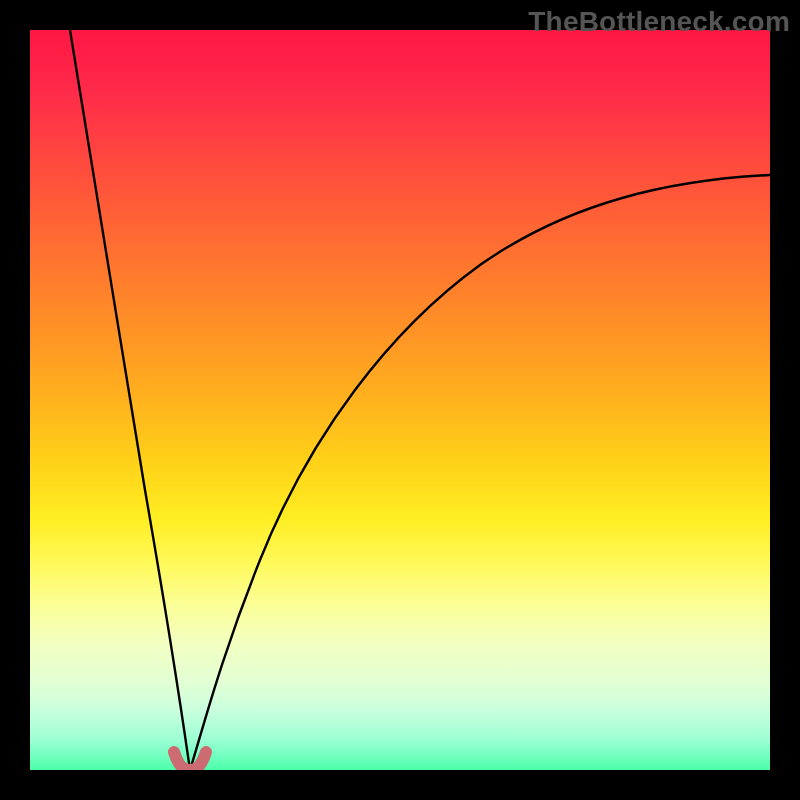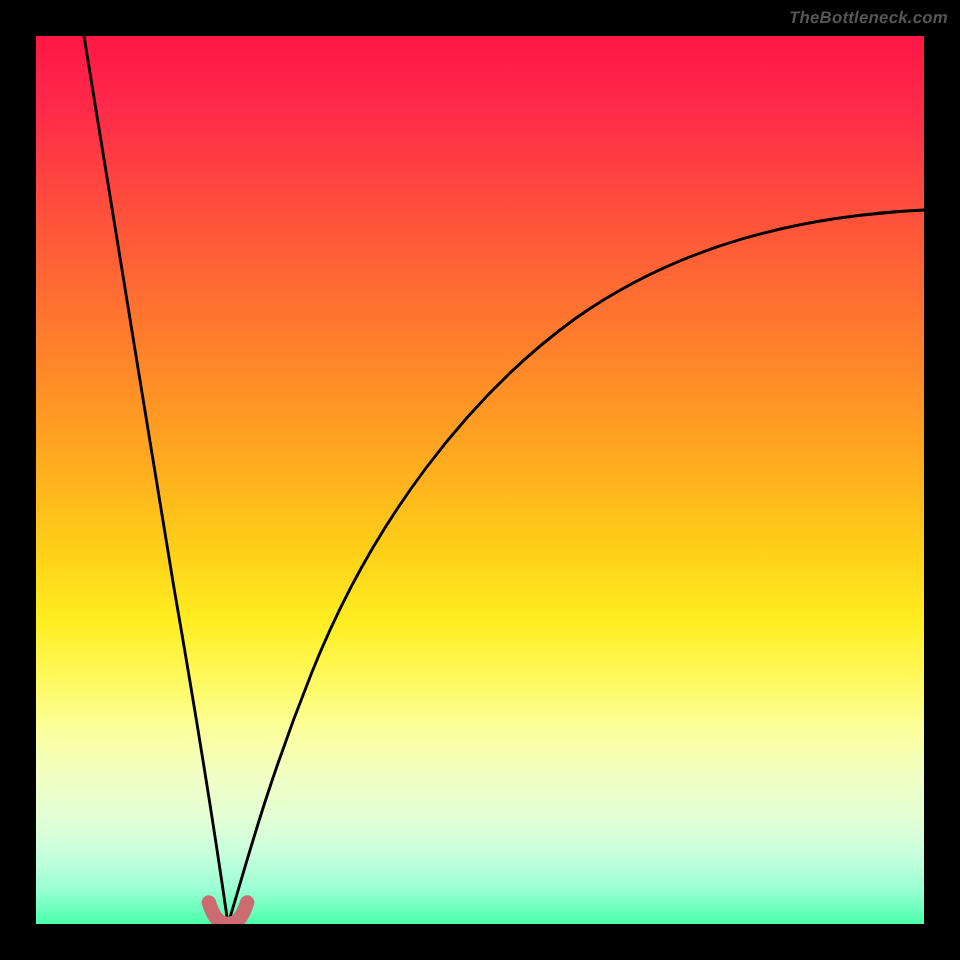--- a/index.html
+++ b/index.html
@@ -53,25 +53,24 @@
     position: absolute;
     left: 0; top: 0;
     width: 740px;
     height: 740px;
   }
   .watermark {
     position: absolute;
     top: 6px;
     right: 10px;
     color: #555;
-    font-size: 14px;
+    font-size: 28px;
     font-weight: 600;
     letter-spacing: 0.2px;
     user-select: none;
-    font-style: italic;
   }
 </style>
 </head>
 <body>
 
 <div class="frame">
   <div class="plot">
     <div class="gradient"></div>
     <svg class="curves" viewBox="0 0 740 740">
       <path d="M 40 0

